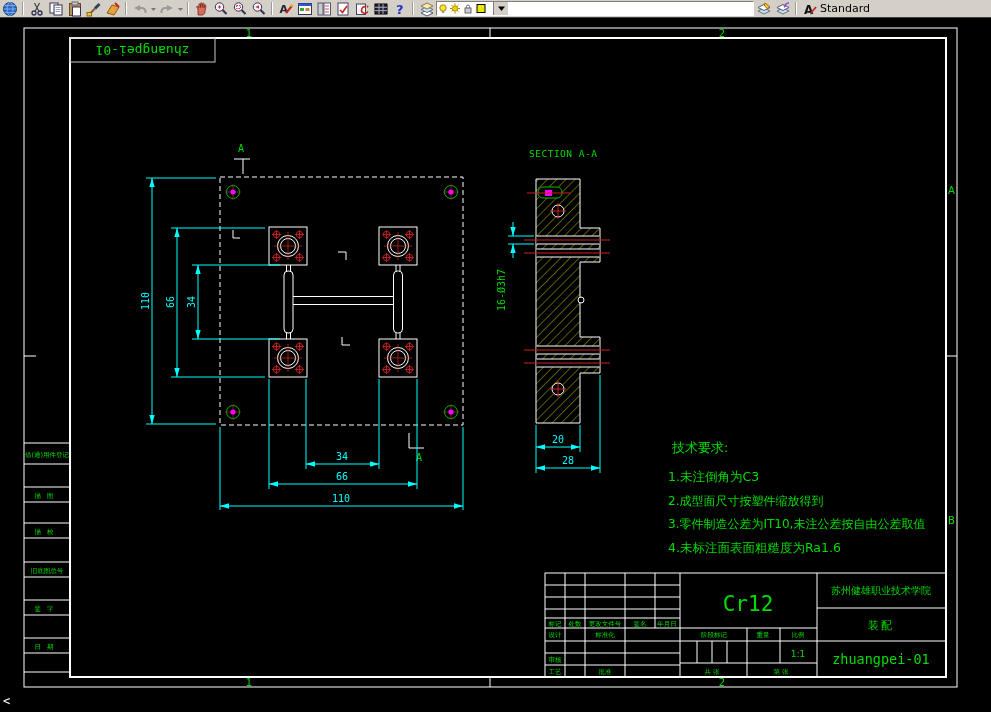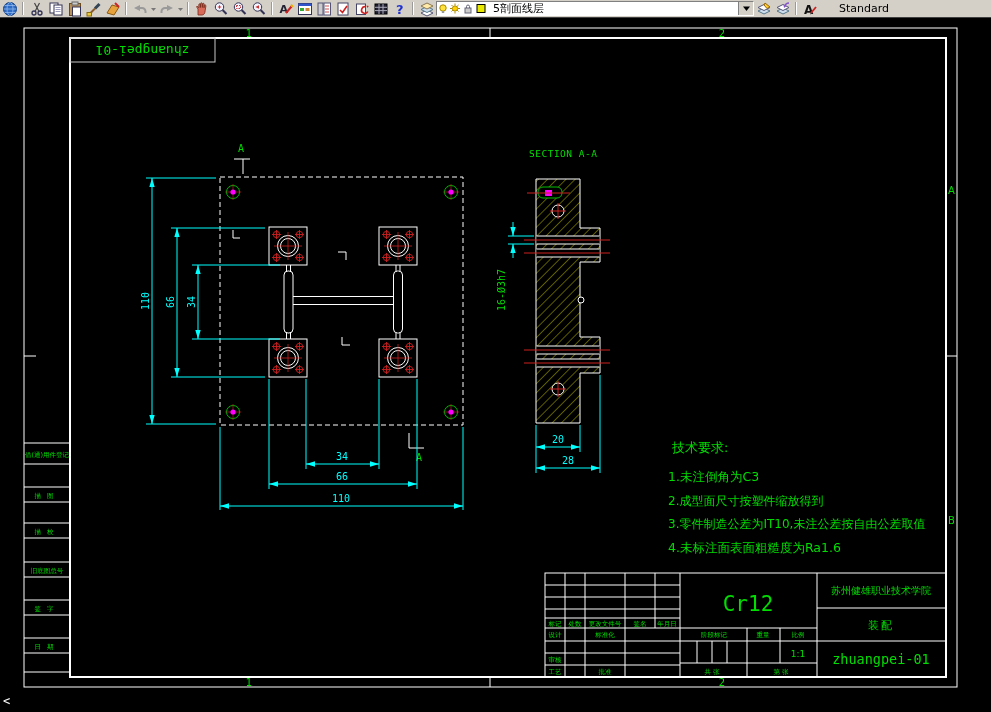--- a/index.html
+++ b/index.html
@@ -10,21 +10,21 @@
     border-bottom:1px solid #404040;display:flex;align-items:center;z-index:5;}
   .tbtn{width:19px;height:15px;display:flex;align-items:center;justify-content:center;flex:0 0 auto;}
   .dd{width:8px;height:15px;display:flex;align-items:center;justify-content:center;flex:0 0 auto;}
   .sep{width:0;height:13px;border-left:1px solid #9a9a9a;border-right:1px solid #fff;margin:0 3px;flex:0 0 auto;}
   .combo{height:13px;background:#fff;border-top:1px solid #808080;border-left:1px solid #808080;
     border-bottom:1px solid #fff;border-right:1px solid #fff;display:flex;align-items:center;
     flex:0 0 auto;width:316px;}
   .combo .val{font:11px "DejaVu Sans",sans-serif;color:#000;white-space:nowrap;overflow:hidden;flex:1;}
   .ddbtn{width:14px;height:13px;background:#d4d0c8;border-left:1px solid #808080;
     display:flex;align-items:center;justify-content:center;flex:0 0 auto;}
-  .stext{font:11px "DejaVu Sans",sans-serif;color:#000;margin-left:20px;white-space:nowrap;}
+  .stext{font:11px "DejaVu Sans",sans-serif;color:#000;margin-left:1px;white-space:nowrap;}
   
   #cad{position:absolute;top:0;left:0;}
   .wl{stroke:#fff;fill:none;}
   .dim{stroke:#00ffff;fill:none;stroke-width:1;}
   .dimtxt{font:10px "DejaVu Sans Mono",monospace;fill:#00ffff;}
   .grn{fill:#00dd00;}
   .grnmono{font-family:"DejaVu Sans Mono",monospace;fill:#00dd00;}
   .red{stroke:#cc2020;fill:none;}
   .tbl{stroke:#fff;fill:none;stroke-width:1;}
   .tbtxt{font-size:6.5px;fill:#00dd00;text-anchor:middle;}
@@ -186,21 +186,20 @@
     <span class="combo">
       <svg width="56" height="13">
           <circle cx="6" cy="6" r="3.2" fill="#ffe23c" stroke="#aa8a00"></circle>
           <rect x="4.8" y="9" width="2.4" height="2" fill="#999"></rect>
           <circle cx="18" cy="6.5" r="2.6" fill="#ffd200" stroke="#aa8a00"></circle>
           <path d="M18,1.5 v2 M18,9.5 v2 M13,6.5 h2 M21,6.5 h2 M14.5,3 l1.4,1.4 M20.1,8.1 l1.4,1.4 M21.5,3 l-1.4,1.4 M15.9,8.1 l-1.4,1.4" stroke="#aa8a00" fill="none"></path>
           <rect x="28" y="6" width="6" height="5" fill="#ccc" stroke="#667"></rect>
           <path d="M29.5,6 v-1.5 a1.5,1.5 0 0 1 3,0 V6" fill="none" stroke="#667"></path>
           <rect x="40" y="2.5" width="8" height="8" fill="#e8e800" stroke="#000"></rect>
         </svg>
-      <span class="val">5剖面线层</span>
       <span class="ddbtn">
           <svg width="7" height="7">
             <polygon points="0,1.5 7,1.5 3.5,6" fill="#000"></polygon>
           </svg>
         </span>
     </span>
     <span class="tbtn">
         <svg width="16" height="16">
           <polygon points="8,7 14,10 8,13 2,10" fill="#cde" stroke="#578"></polygon>
           <polygon points="8,3.5 14,6.5 8,9.5 2,6.5" fill="#fff" stroke="#557"></polygon>

